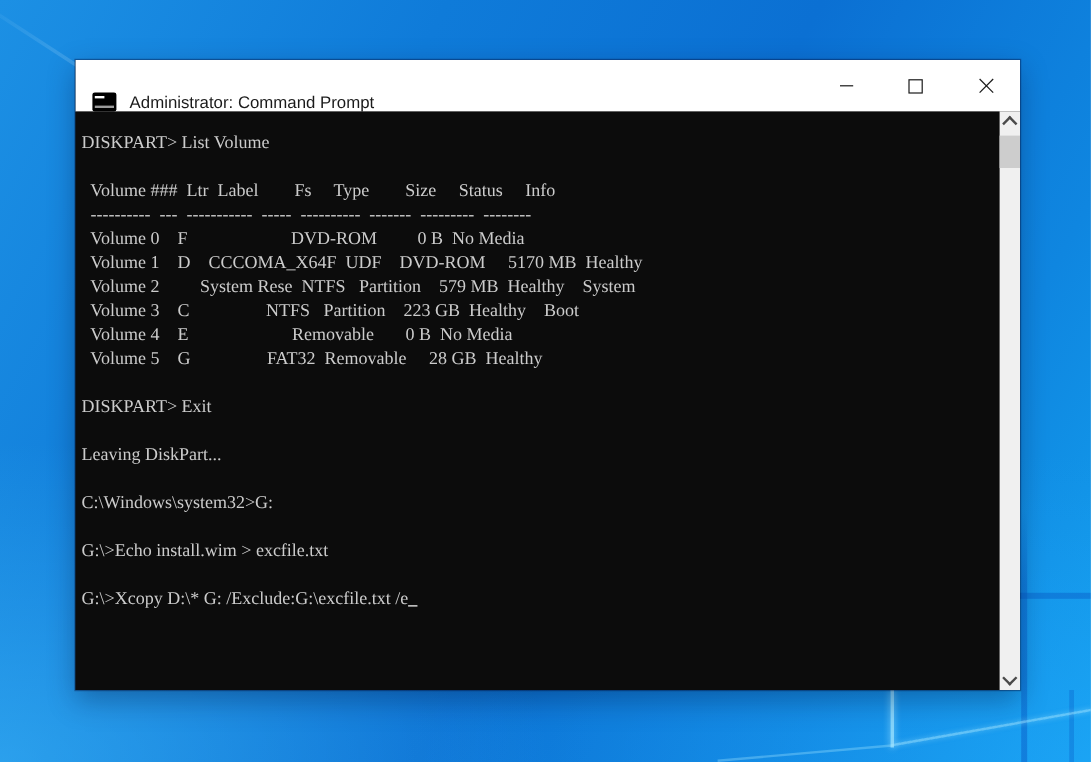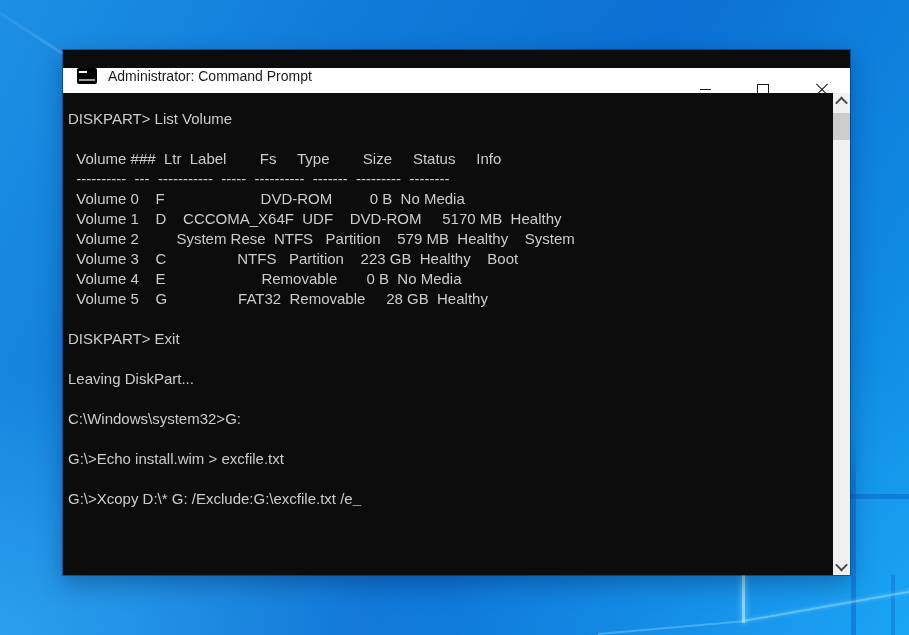--- a/index.html
+++ b/index.html
@@ -50,23 +50,23 @@
     background: rgba(160,228,255,0.35); transform: rotate(-5deg); transform-origin: left center;
   }
 
   
   .window {
     position: absolute; left: 63px; top: 50px; width: 787px; height: 525px;
     background: #0c0c0c;
     box-shadow: 0 0 0 1px rgba(0,0,40,0.35), 0 8px 22px rgba(0,20,60,0.35);
   }
   .titlebar {
-    position: absolute; left: 0; top: 18px; right: 0; height: 43px;
+    position: absolute; left: 0; top: 0; right: 0; height: 43px;
     background: #ffffff;
-    display: flex; align-items: flex-start;
+    display: flex; align-items: flex-end;
   }
   .app-icon {
     margin-left: 14px; width: 20px; height: 16px; background: #000;
     border-radius: 2px; position: relative; flex: 0 0 auto;
   }
   .app-icon::before {
     content: ""; position: absolute; left: 2px; top: 3px; width: 8px; height: 2px;
     background: #ffffff;
   }
   .app-icon::after {
@@ -90,21 +90,21 @@
   .ctrl-glyph-close::before { transform: rotate(45deg); }
   .ctrl-glyph-close::after  { transform: rotate(-45deg); }
 
   
   .console {
     position: absolute; left: 0; top: 43px; right: 17px; bottom: 0;
     background: #0c0c0c; overflow: hidden;
   }
   .console pre {
     margin: 0; padding: 16px 0 0 5px;
-    font-family: Liberation Sans, sans-serif;
+    font-family: Liberation Serif, serif;
     font-size: 15px; line-height: 20px;
     color: #cccccc; white-space: pre;
   }
   .cursor {
     color: #e9e9e9; font-weight: bold;
     animation: blink 1.06s steps(1) infinite;
   }
   @keyframes blink { 0%, 49% { opacity: 1; } 50%, 100% { opacity: 0; } }
 
   

